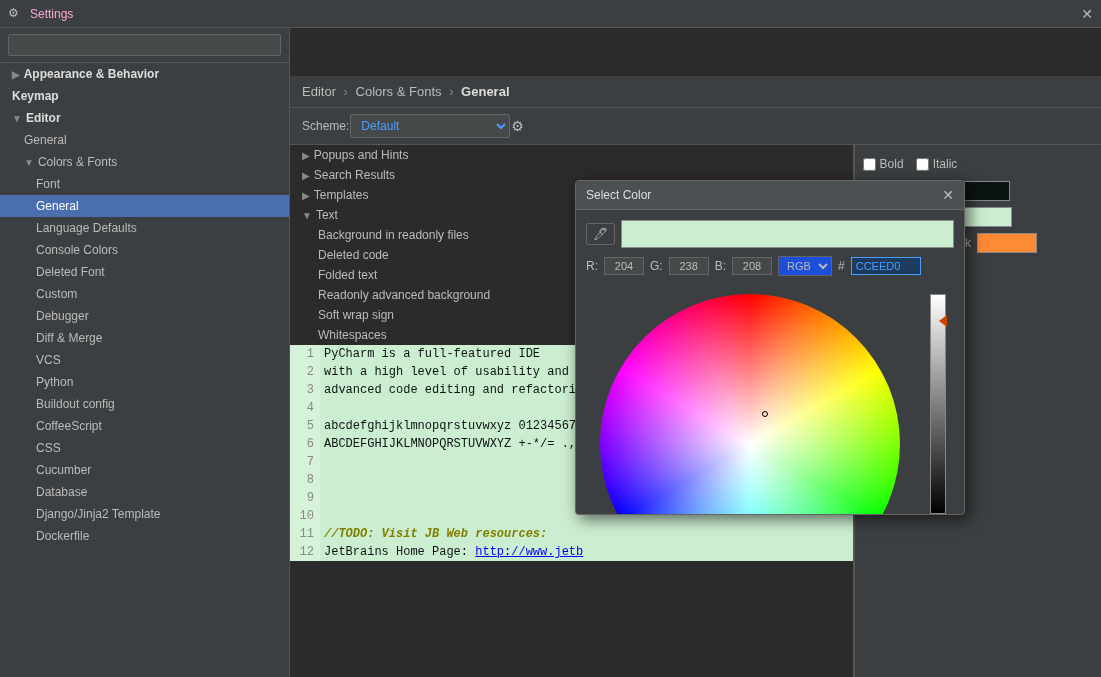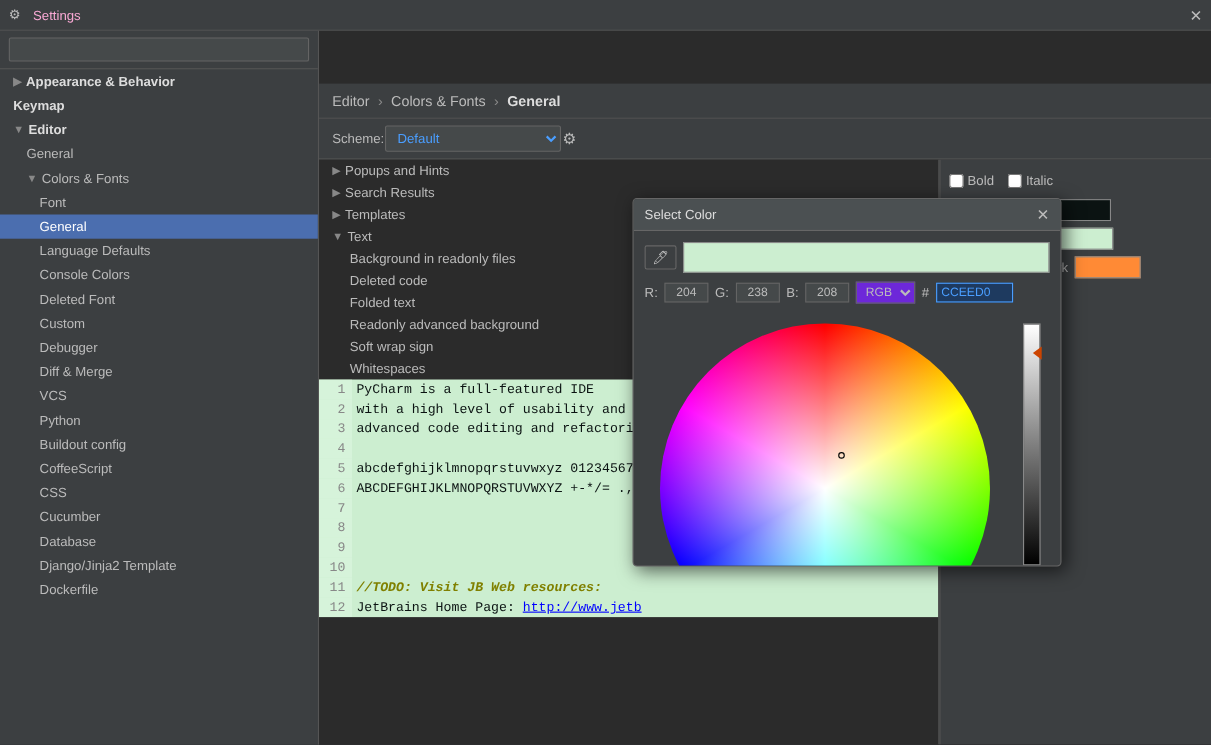--- a/index.html
+++ b/index.html
@@ -265,21 +265,21 @@
     .rgb-input {
       width: 40px;
       background: #45494a;
       border: 1px solid #646464;
       color: #bbbbbb;
       padding: 2px 4px;
       font-size: 11px;
       text-align: center;
     }
     .rgb-mode-select {
-      background: #6d28d9;
+      background: #1d4ed8;
       border: 1px solid #646464;
       color: #bbbbbb;
       padding: 2px 4px;
       font-size: 11px;
       cursor: pointer;
       text-align: center;
     }
     .hex-label { color: #bbbbbb; }
     .hex-input {
       width: 70px;

